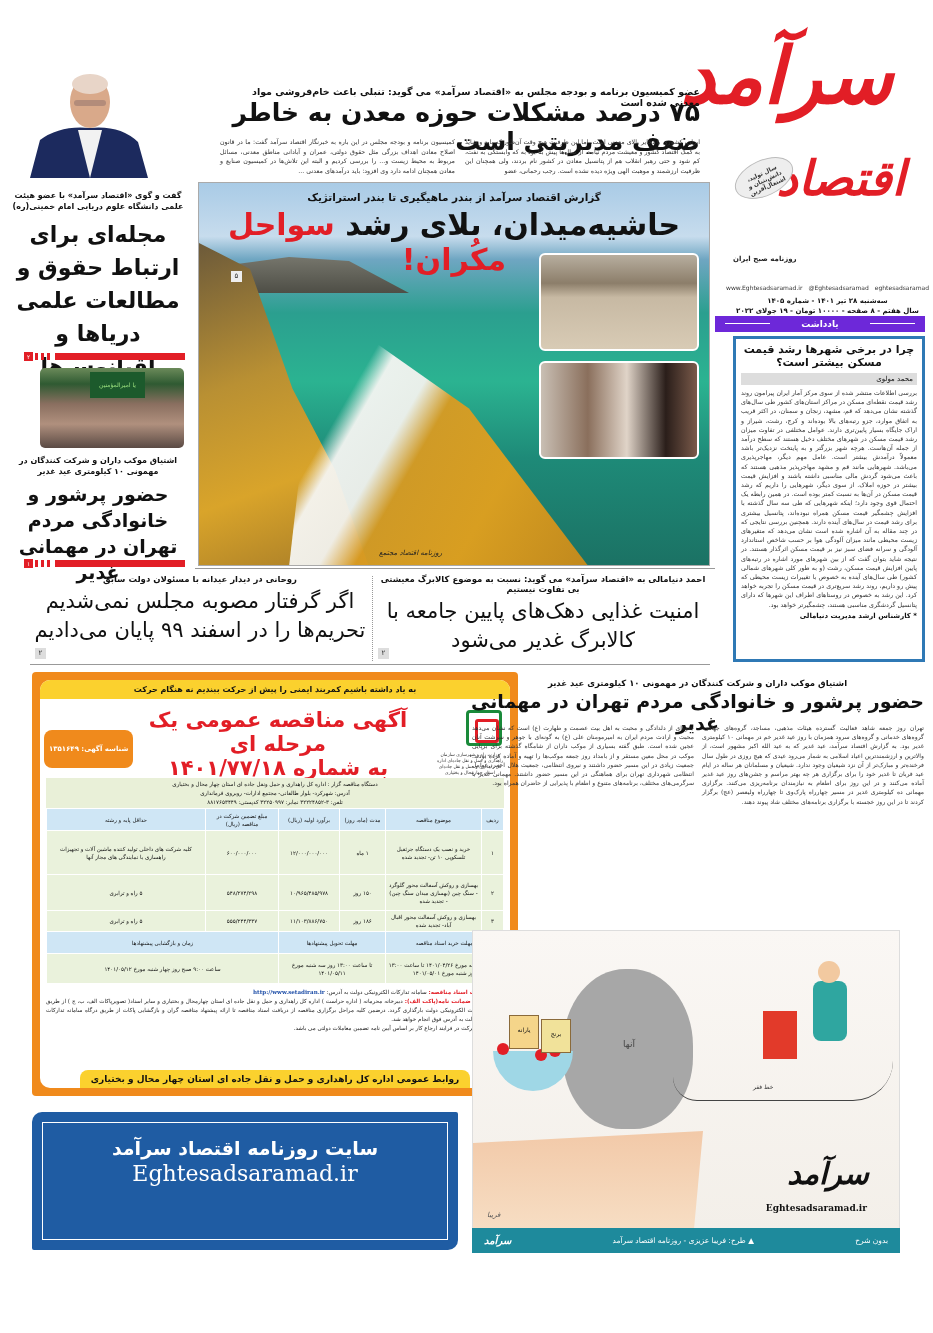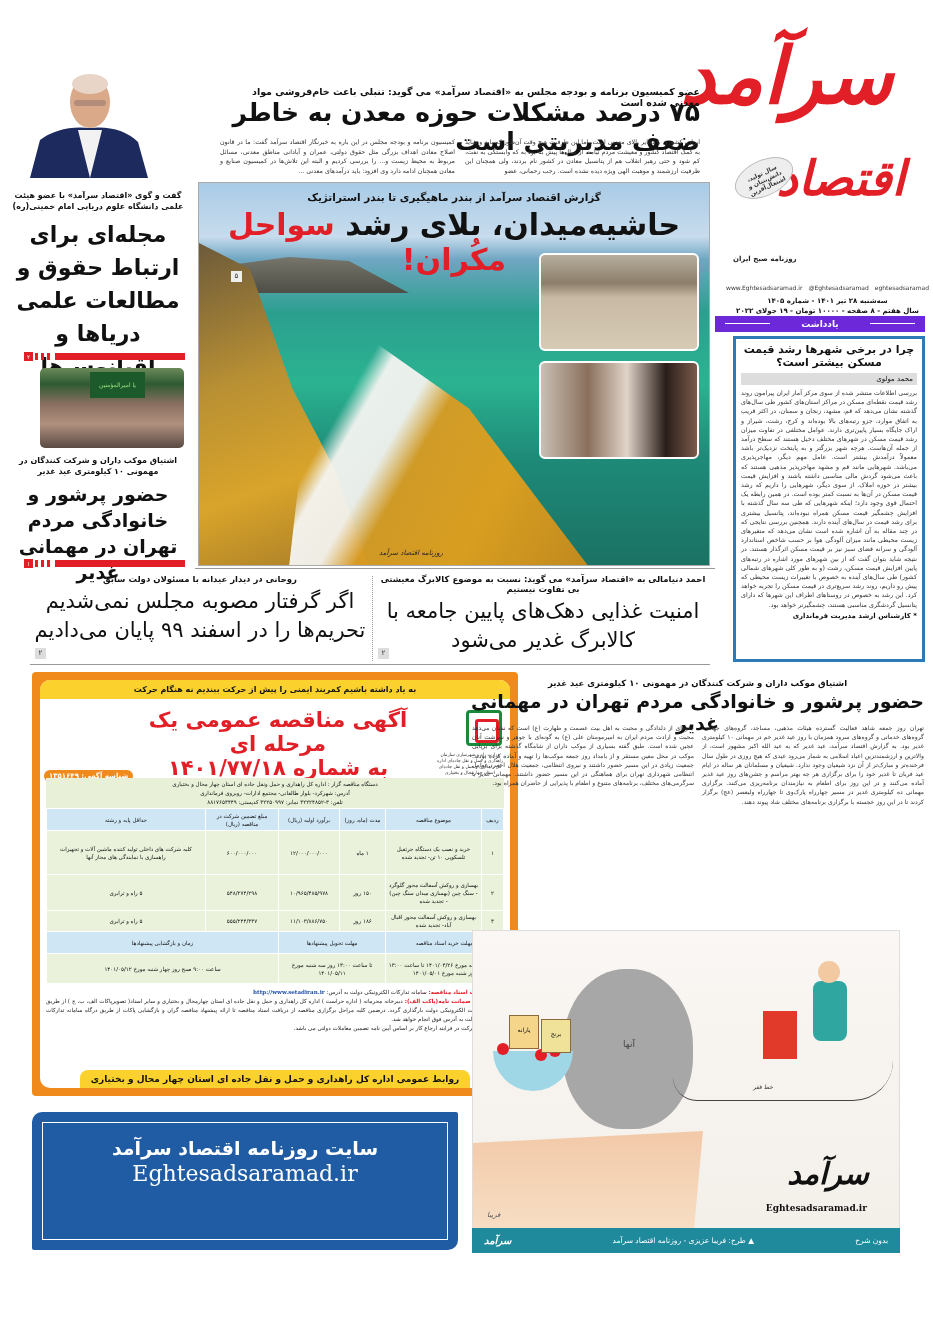--- a/index.html
+++ b/index.html
@@ -66,21 +66,21 @@
   .hrule { position: absolute; height: 1px; background: #999; }
 
   
   .ad { left: 32px; top: 672px; width: 486px; height: 424px; background: #f08a1c; border-radius: 4px; padding: 8px; }
   .ad-inner { background: #fff; border-radius: 10px; height: 100%; position: relative; overflow: hidden; }
   .ad-slogan { background: #fbd12e; font-size: 8px; font-weight: bold; text-align: center; padding: 5px 0; }
   .ad-logo { position: absolute; right: 8px; top: 30px; width: 36px; height: 36px; border: 3px solid #1a8a3a; border-radius: 4px; }
   .ad-logo::after { content: ""; position: absolute; left: 6px; top: 6px; width: 18px; height: 18px; border: 3px solid #e21e26; border-radius: 3px; }
   .ad-org { position: absolute; right: 4px; top: 72px; width: 72px; font-size: 4.5px; text-align: center; line-height: 6px; color: #333; }
   .ad-title { position: absolute; right: 82px; top: 28px; width: 300px; text-align: center; color: #e21e26; font-size: 21px; font-weight: bold; line-height: 24px; }
-  .ad-code { position: absolute; left: 4px; top: 50px; background: #f08a1c; color: #fff; font-size: 7px; font-weight: bold; padding: 2px 5px; border-radius: 8px; margin-top: 40px; }
+  .ad-code { position: absolute; left: 4px; top: 50px; background: #f08a1c; color: #fff; font-size: 7px; font-weight: bold; padding: 15px 5px; border-radius: 8px; }
   .ad-info { position: absolute; left: 6px; right: 6px; top: 98px; background: #e9f0d8; font-size: 5.5px; text-align: center; line-height: 9px; padding: 2px 0; }
   .ad-table { position: absolute; left: 6px; right: 6px; top: 128px; border-collapse: collapse; width: calc(100% - 12px); font-size: 5.5px; direction: rtl; }
   .ad-table td, .ad-table th { border: 1px solid #fff; text-align: center; padding: 2px; line-height: 8px; }
   .ad-table th { background: #cfe6f5; font-weight: normal; height: 22px; }
   .ad-table td { background: #eaf2dc; }
   .ad-notes { position: absolute; left: 6px; right: 6px; top: 308px; font-size: 5.6px; line-height: 9px; color: #222; direction: rtl; text-align: justify; }
   .ad-notes .red { color: #e21e26; font-weight: bold; }
   .ad-notes .url { color: #1f4fa8; font-weight: bold; font-family: "DejaVu Serif", serif; }
   .ad-foot { position: absolute; left: 40px; right: 40px; bottom: 0; background: #fbd12e; font-size: 9px; font-weight: bold; text-align: center; padding: 4px 0; border-radius: 8px 8px 0 0; margin-top: 9px; }
 
@@ -129,21 +129,21 @@
 <div class="abs dateline rtl">
   <div>سه‌شنبه ۲۸ تیر ۱۴۰۱ - شماره ۱۴۰۵</div>
   <div>سال هفتم - ۸ صفحه - ۱۰۰۰۰ تومان - ۱۹ جولای ۲۰۲۲</div>
 </div>
 
 <div class="abs yad-head">یادداشت</div>
 <div class="abs yad-box rtl">
   <div class="yad-title">چرا در برخی شهرها رشد قیمت مسکن بیشتر است؟</div>
   <div class="yad-author">محمد مولوی</div>
   <div class="yad-body">بررسی اطلاعات منتشر شده از سوی مرکز آمار ایران پیرامون روند رشد قیمت نقطه‌ای مسکن در مراکز استان‌های کشور طی سال‌های گذشته نشان می‌دهد که قم، مشهد، زنجان و سمنان، در اکثر قریب به اتفاق موارد، جزو رتبه‌های بالا بوده‌اند و کرج، رشت، شیراز و اراک جایگاه بسیار پایین‌تری دارند. عوامل مختلفی در تفاوت میزان رشد قیمت مسکن در شهرهای مختلف دخیل هستند که سطح درآمد از جمله آن‌هاست. هرچه شهر بزرگتر و به پایتخت نزدیک‌تر باشد معمولاً درآمدش بیشتر است. عامل مهم دیگر، مهاجرپذیری می‌باشد. شهرهایی مانند قم و مشهد مهاجرپذیر مذهبی هستند که باعث می‌شود گردش مالی مناسبی داشته باشند و افزایش قیمت بیشتر در حوزه املاک. از سوی دیگر، شهرهایی را داریم که رشد قیمت مسکن در آن‌ها به نسبت کمتر بوده است. در همین رابطه یک احتمال قوی وجود دارد؛ اینکه شهرهایی که طی سه سال گذشته با افزایش چشمگیر قیمت مسکن همراه نبوده‌اند، پتانسیل بیشتری برای رشد قیمت در سال‌های آینده دارند. همچنین بررسی نتایجی که در چند مقاله به آن اشاره شده است نشان می‌دهد که متغیرهای زیست محیطی مانند میزان آلودگی هوا بر حسب شاخص استاندارد آلودگی و سرانه فضای سبز نیز بر قیمت مسکن اثرگذار هستند. در نتیجه شاید بتوان گفت که از بین شهرهای مورد اشاره در رتبه‌های پایین افزایش قیمت مسکن، رشت (و به طور کلی شهرهای شمالی کشور) طی سال‌های آینده به خصوص با تغییرات زیست محیطی که پیش رو داریم، روند رشد سریع‌تری در قیمت مسکن را تجربه خواهد کرد. این رشد به خصوص در روستاهای اطراف این شهرها که دارای پتانسیل گردشگری مناسبی هستند، چشمگیرتر خواهد بود.</div>
-  <div class="yad-foot">* کارشناس ارشد مدیریت فرمانداری</div>
+  <div class="yad-foot">* کارشناس ارشد مدیریت دنیامالی</div>
 </div>
 
 <div class="abs top-kicker rtl">عضو کمیسیون برنامه و بودجه مجلس به «اقتصاد سرآمد» می گوید: تنبلی باعث خام‌فروشی مواد معدنی شده است</div>
 <div class="abs top-head rtl">۷۵ درصد مشکلات حوزه معدن به خاطر ضعف مدیریتی است</div>
 <div class="abs top-cols rtl">
   <div>ایران، کشوری با ذخایر بالای معدنی است، اما این ظرفیت هیچ وقت آن‌طور که باید و شاید به کمک اقتصاد کشور و معیشت مردم نیامد. از سال‌ها پیش بنا بود به که وابستگی به نفت، کم شود و حتی رهبر انقلاب هم از پتانسیل معادن در کشور نام بردند، ولی همچنان این ظرفیت ارزشمند و موهبت الهی ویژه دیده نشده است. رجب رحمانی، عضو</div>
   <div>کمیسیون برنامه و بودجه مجلس در این باره به خبرنگار اقتصاد سرآمد گفت: ما در قانون اصلاح معادن اهداف بزرگی مثل حقوق دولتی، عمران و آبادانی مناطق معدنی، مسائل مربوط به محیط زیست و... را بررسی کردیم و البته این تلاش‌ها در کمیسیون صنایع و معادن همچنان ادامه دارد وی افزود: باید درآمدهای معدنی ...</div>
 </div>
 <div class="abs page-no" style="left:137px;top:166px">۸</div>
 <div class="abs portrait">
@@ -162,21 +162,21 @@
   <div class="cliff"></div>
   <div class="beach"></div>
   <div class="feat-kicker">گزارش اقتصاد سرآمد از بندر ماهیگیری تا بندر استراتژیک</div>
   <div class="feat-head">
     <span>حاشیه‌میدان، بلای رشد</span>
     <span class="red">سواحل مکُران!</span>
   </div>
   <div class="abs page-no" style="left:32px;top:88px;background:#eee">۵</div>
   <div class="inset inset1"></div>
   <div class="inset inset2"></div>
-  <div class="credit">روزنامه اقتصاد سرآمد</div>
+  <div class="credit">روزنامه اقتصاد مجتمع</div>
 </div>
 
 <div class="abs lc-kicker rtl">گفت و گوی «اقتصاد سرآمد» با عضو هیئت علمی دانشگاه علوم دریایی امام خمینی(ره)</div>
 <div class="abs lc-head rtl">مجله‌ای برای ارتباط حقوق و مطالعات علمی دریاها و اقیانوس‌ها</div>
 <div class="redbar" style="left:55px;top:353px;width:130px"></div>
 <div class="redbar" style="left:35px;top:353px;width:3px"></div>
 <div class="redbar" style="left:41px;top:353px;width:3px"></div>
 <div class="redbar" style="left:47px;top:353px;width:3px"></div>
 <div class="abs" style="left:24px;top:352px;width:9px;height:9px;background:#e21e26;color:#fff;font-size:6px;text-align:center;line-height:9px">۲</div>
 

